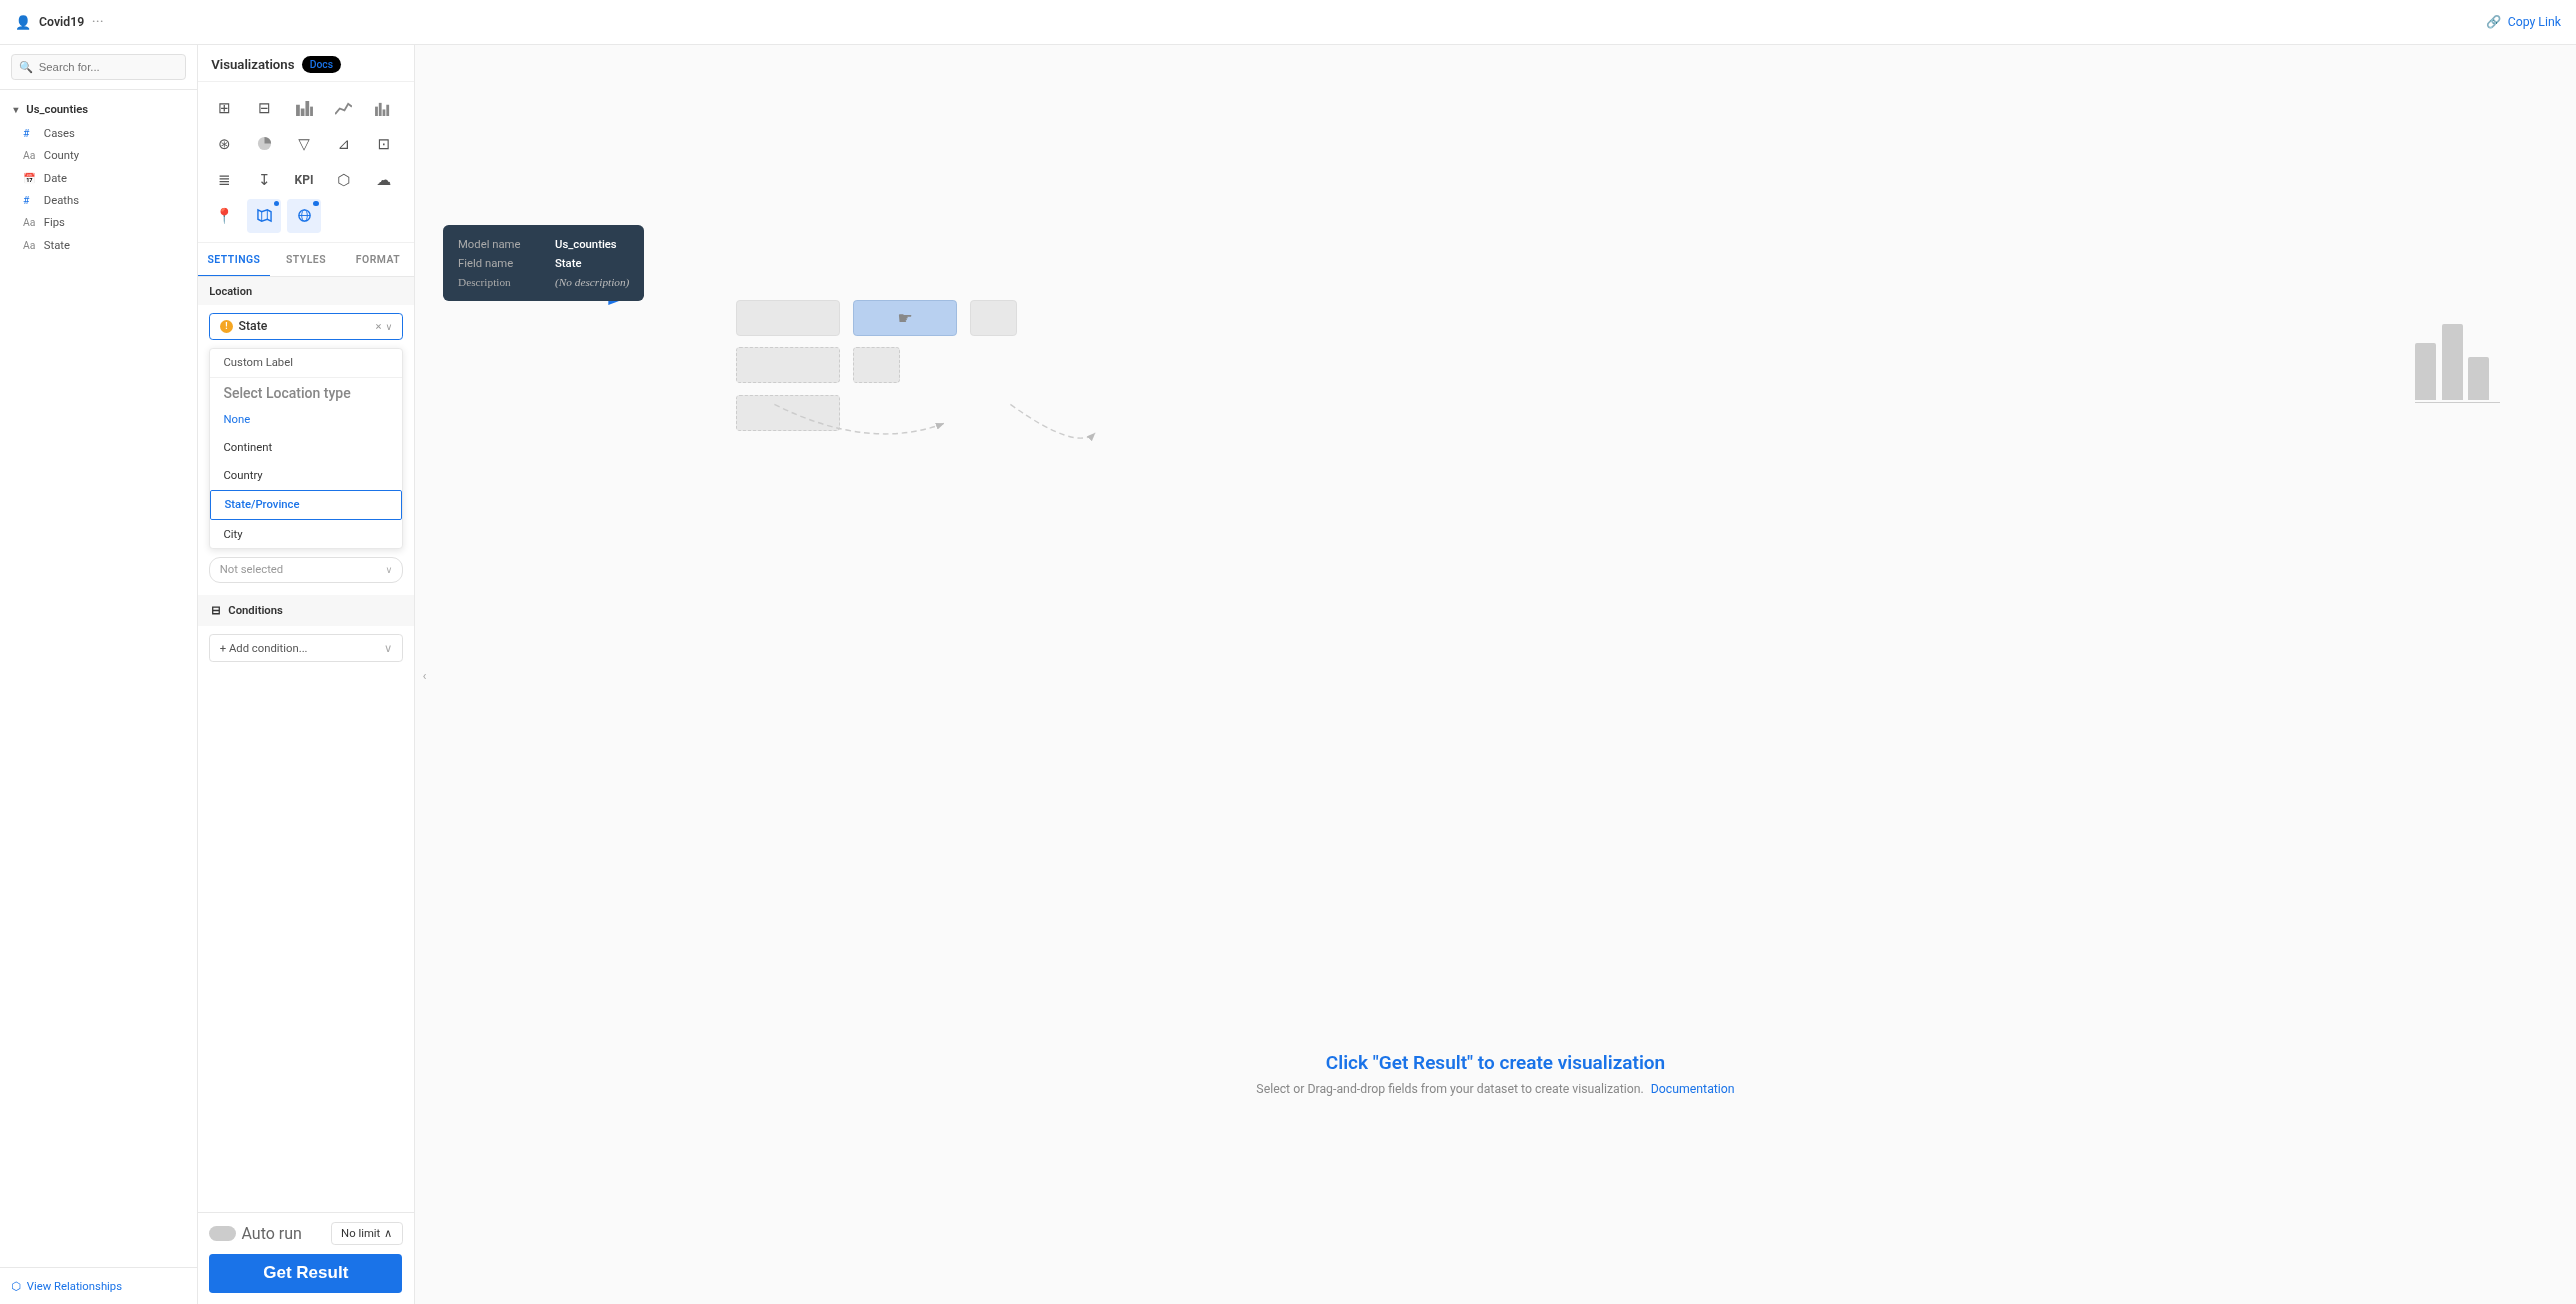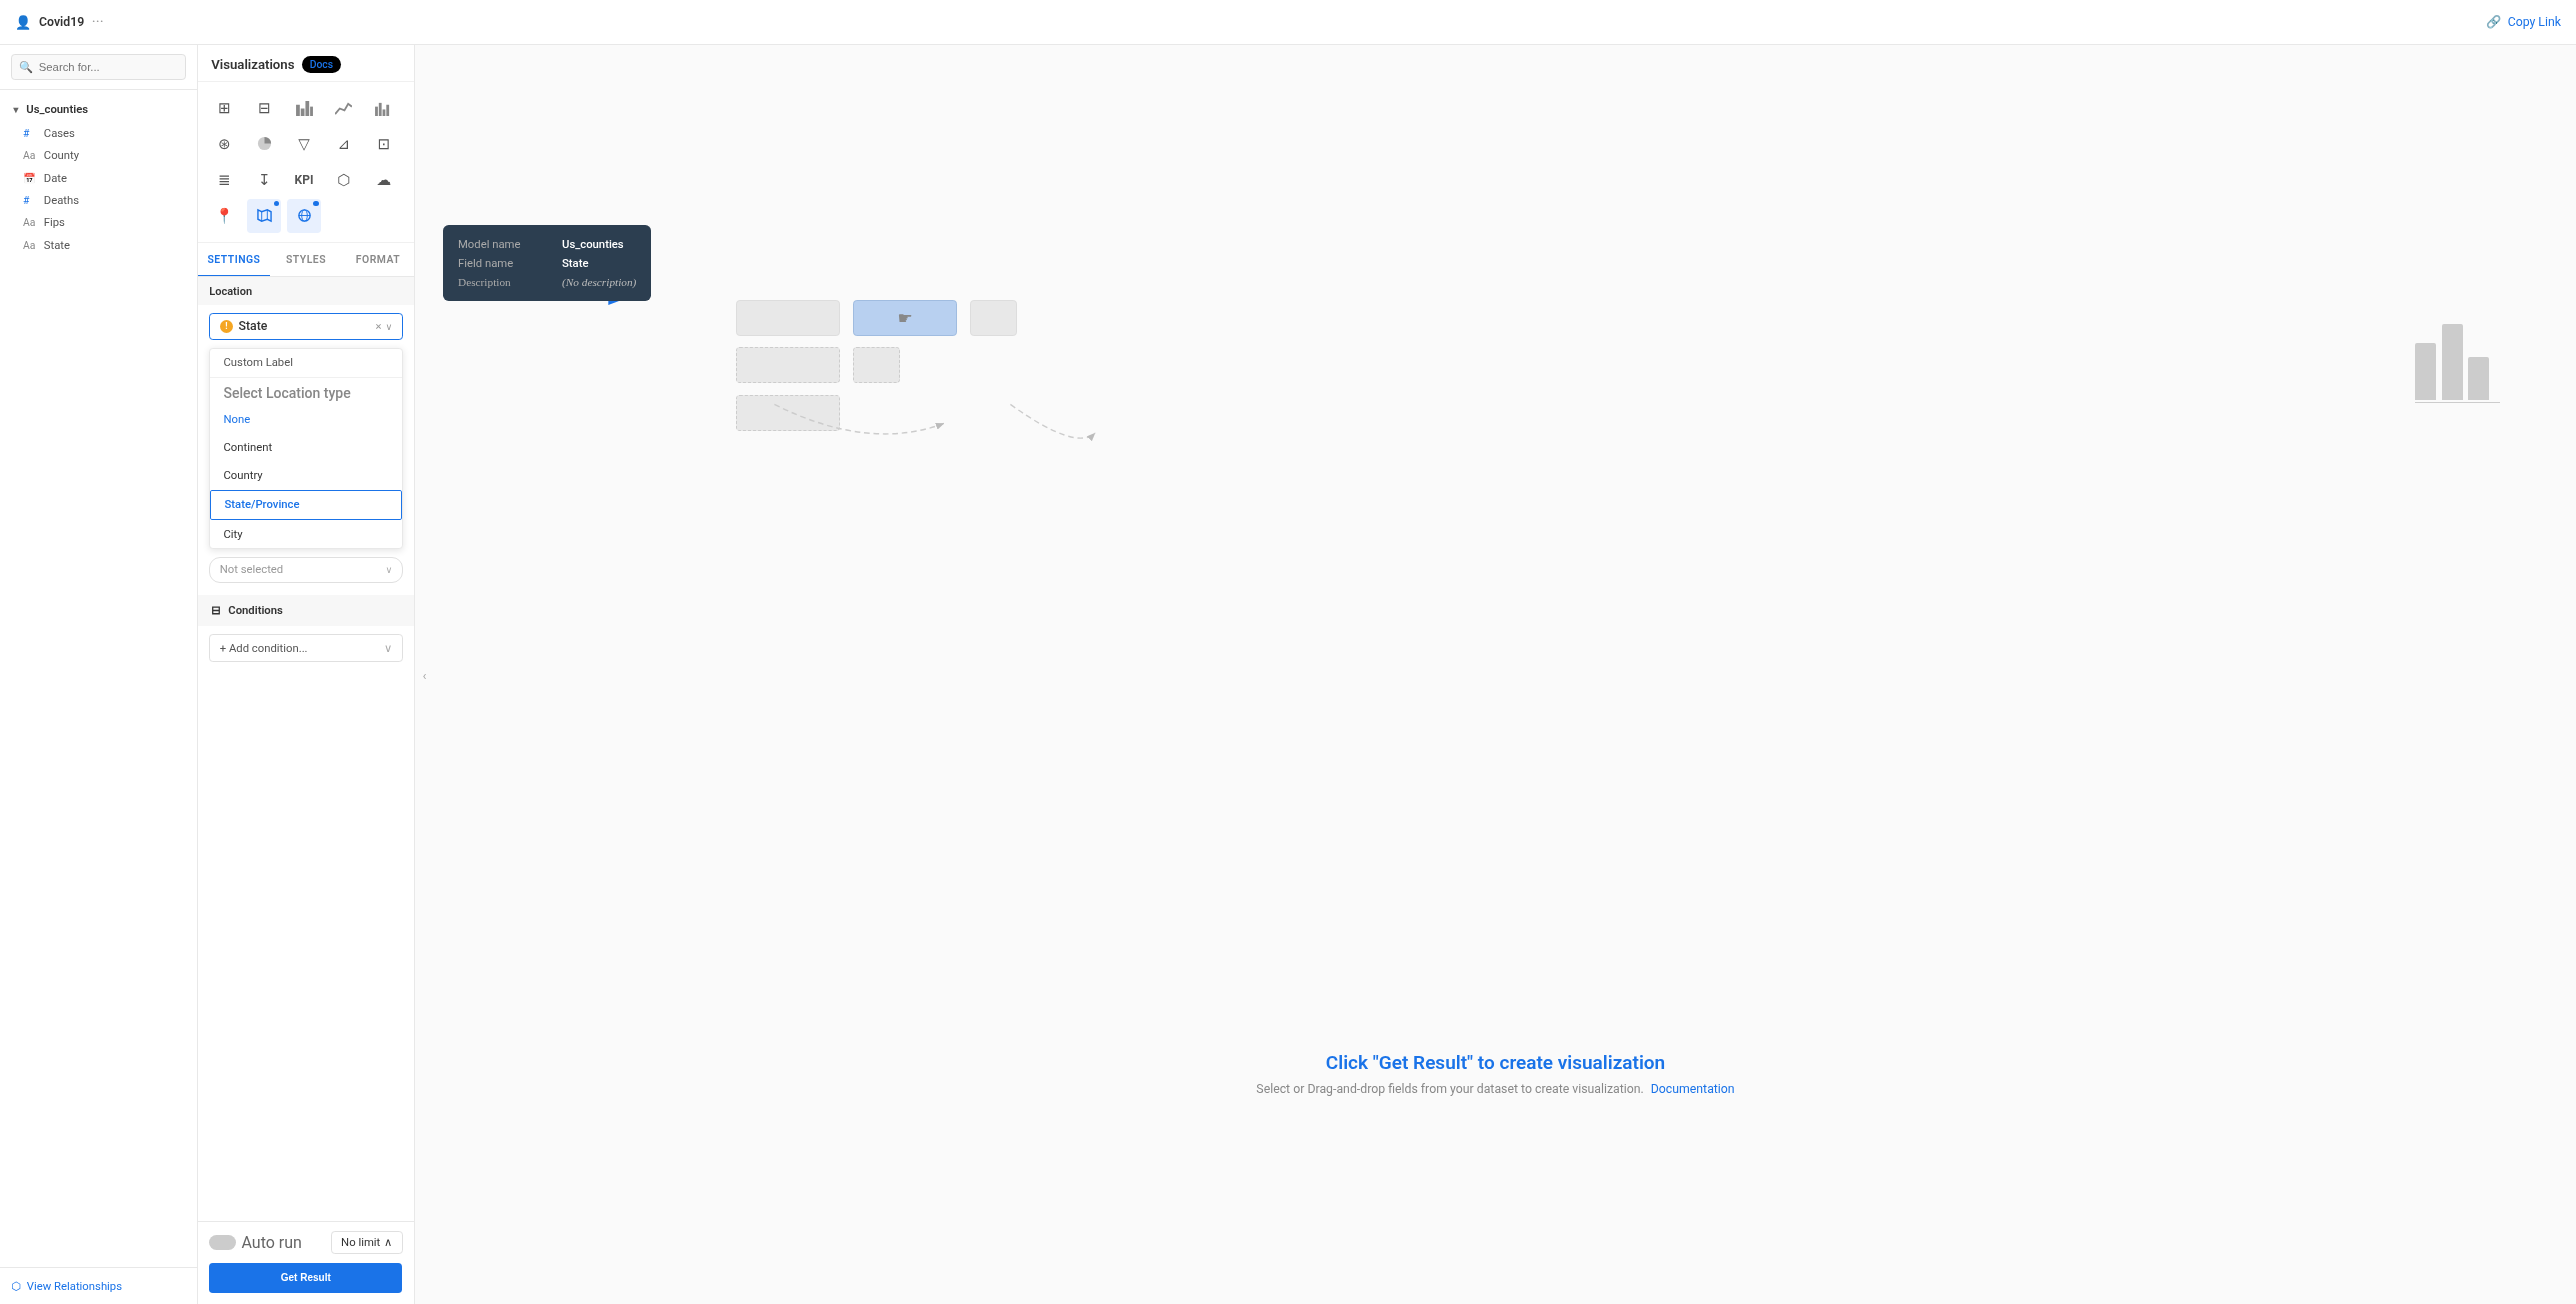--- a/index.html
+++ b/index.html
@@ -72,28 +72,28 @@
     .conditions-header { display: flex; align-items: center; gap: 7.6px; padding: 9.4px 13.2px; font-size: 11.3px; font-weight: 600; color: #333; background: #f7f7f7; }
     .add-condition { margin: 7.6px 11.3px; border: 0.9px solid #e0e0e0; border-radius: 3.8px; display: flex; align-items: center; padding: 6.6px 9.4px; cursor: pointer; color: #555; font-size: 11.3px; background: #fff; }
     .add-condition .chevron { margin-left: auto; color: #aaa; }
 
     
     .panel-footer { margin-top: auto; padding: 9.4px 11.3px; border-top: 0.9px solid #e8e8e8; display: flex; align-items: center; gap: 7.6px; }
     .auto-run-toggle { display: flex; align-items: center; gap: 5.7px; font-size: 16px; color: #666; }
     .toggle-switch { width: 26.5px; height: 15px; background: #ccc; border-radius: 7.6px; position: relative; cursor: pointer; }
     .no-limit-btn { margin-left: auto; border: 0.9px solid #e0e0e0; border-radius: 3.8px; padding: 3.8px 9.4px; font-size: 11.3px; color: #333; cursor: pointer; display: flex; align-items: center; gap: 3.8px; background: #fff; }
 
-    .get-result-btn { margin: 0 11.3px 11.3px; background: #1a73e8; color: #fff; border: none; border-radius: 3.8px; padding: 9.4px; font-size: 10px; font-weight: 600; cursor: pointer; width: calc(100% - 23px); }
+    .get-result-btn { margin: 0 11.3px 11.3px; background: #1a73e8; color: #fff; border: none; border-radius: 3.8px; padding: 9.4px; font-size: 17px; font-weight: 600; cursor: pointer; width: calc(100% - 23px); }
 
     
     .canvas { flex: 1; background: #fafafa; display: flex; flex-direction: column; align-items: center; justify-content: center; position: relative; overflow: hidden; }
 
     
     .tooltip-popup { position: absolute; top: 217px; left: 472px; background: #2c3e50; color: #fff; border-radius: 5.7px; padding: 13.2px 15px; font-size: 11.3px; min-width: 189px; z-index: 100; }
-    .tooltip-row { display: flex; gap: 28px; margin-bottom: 5.7px; align-items: center; }
+    .tooltip-row { display: flex; gap: 21px; margin-bottom: 5.7px; align-items: center; }
     .tooltip-row:last-child { margin-bottom: 0; font-family: Liberation Serif, serif; }
     .tooltip-label { color: #aaa; min-width: 76px; }
     .tooltip-value { color: #fff; font-weight: 500; }
     .tooltip-value.italic { font-style: italic; color: #bbb; }
     .viz-caption-main { font-size: 19px; font-weight: 600; color: #333; margin-bottom: 7.6px; }
     .viz-caption-main span { color: #1a73e8; }
 
     
     .blue-arrow { position: absolute; top: 244px; left: 181px; z-index: 50; }
   </style>

